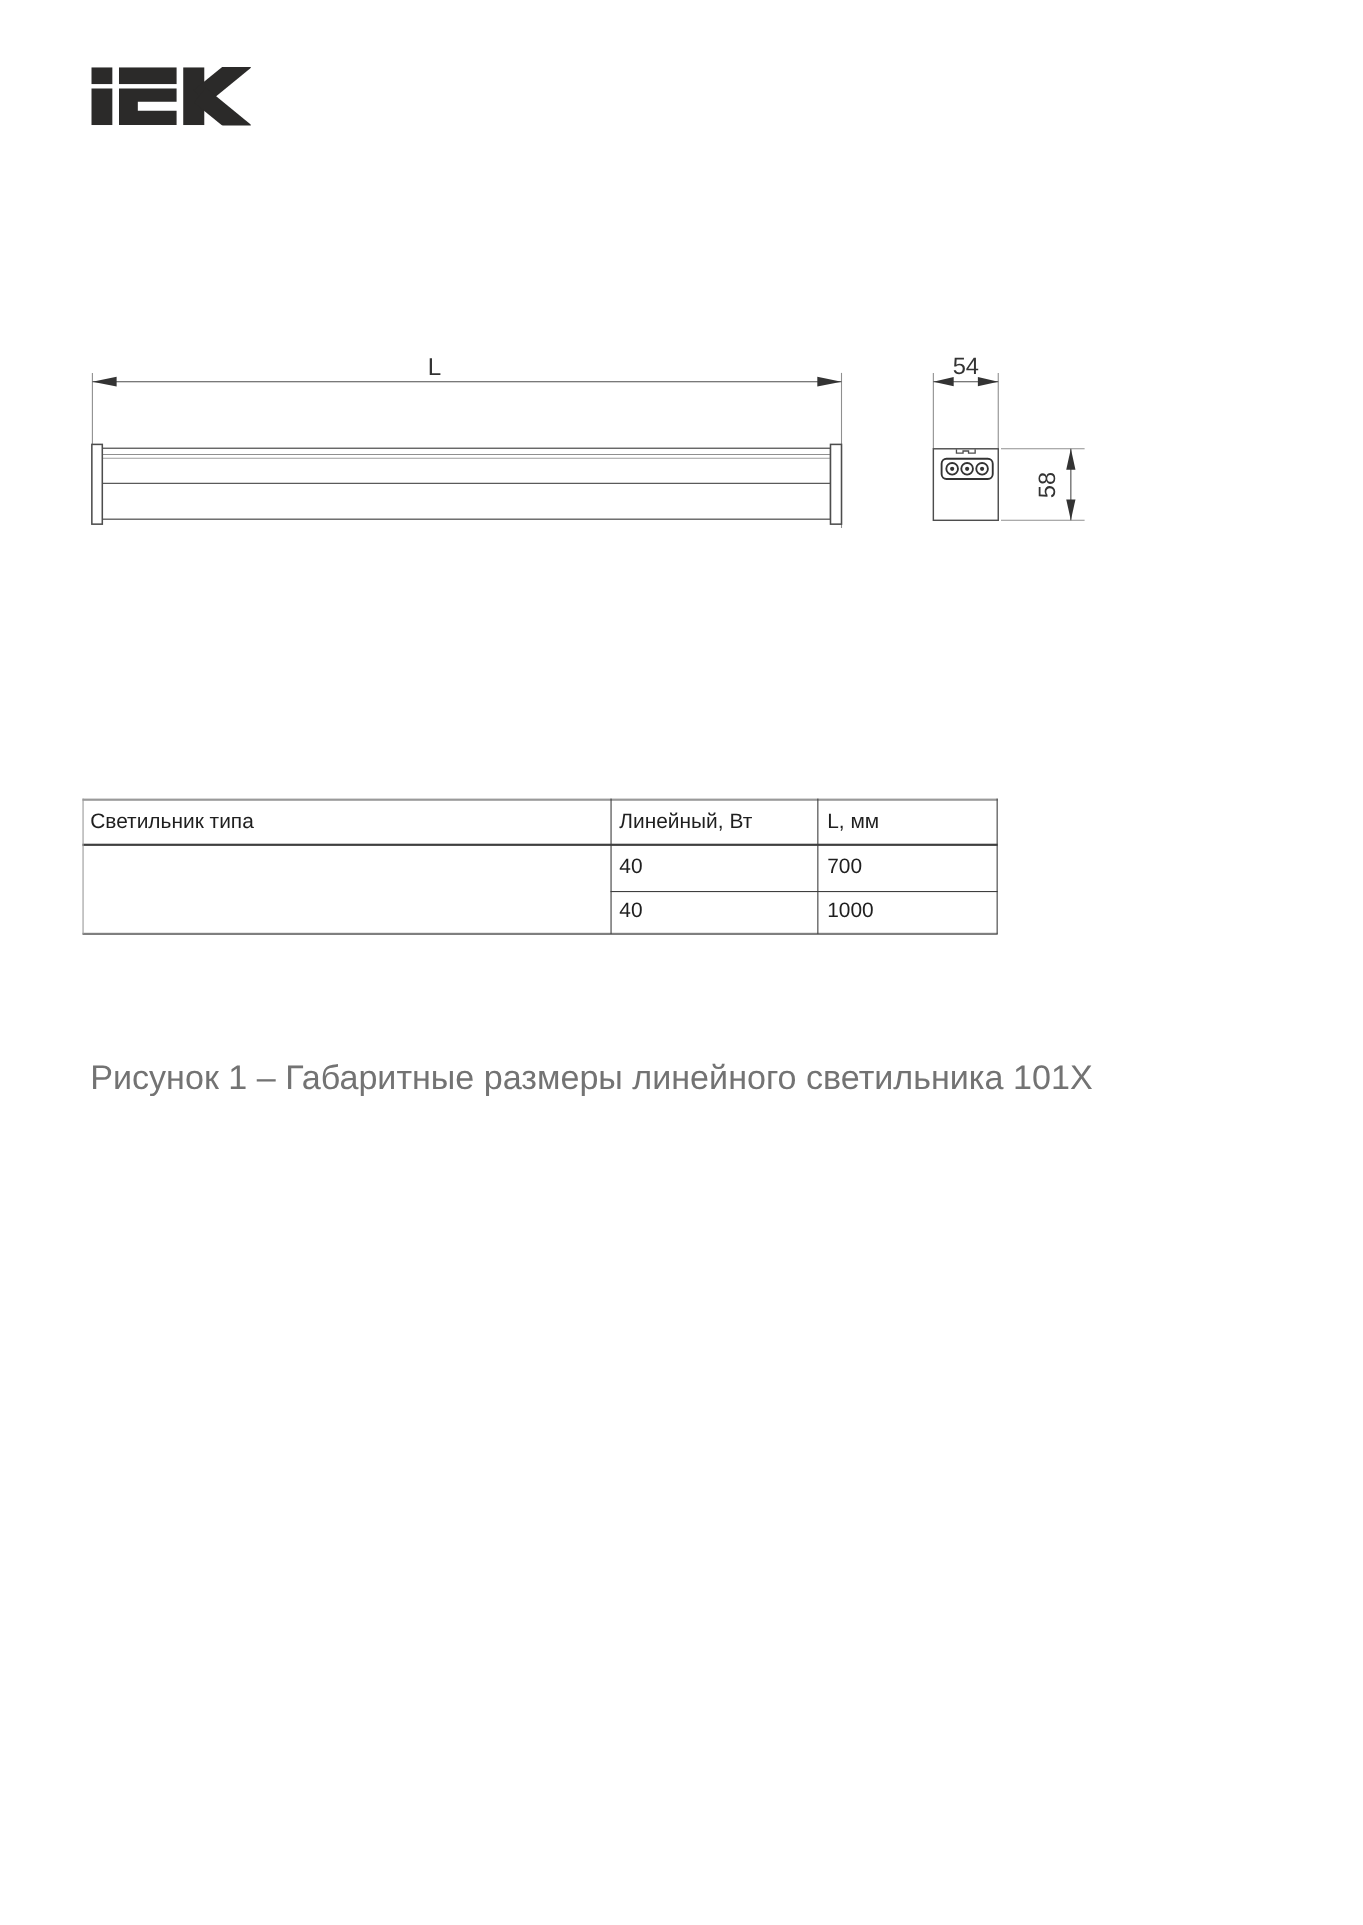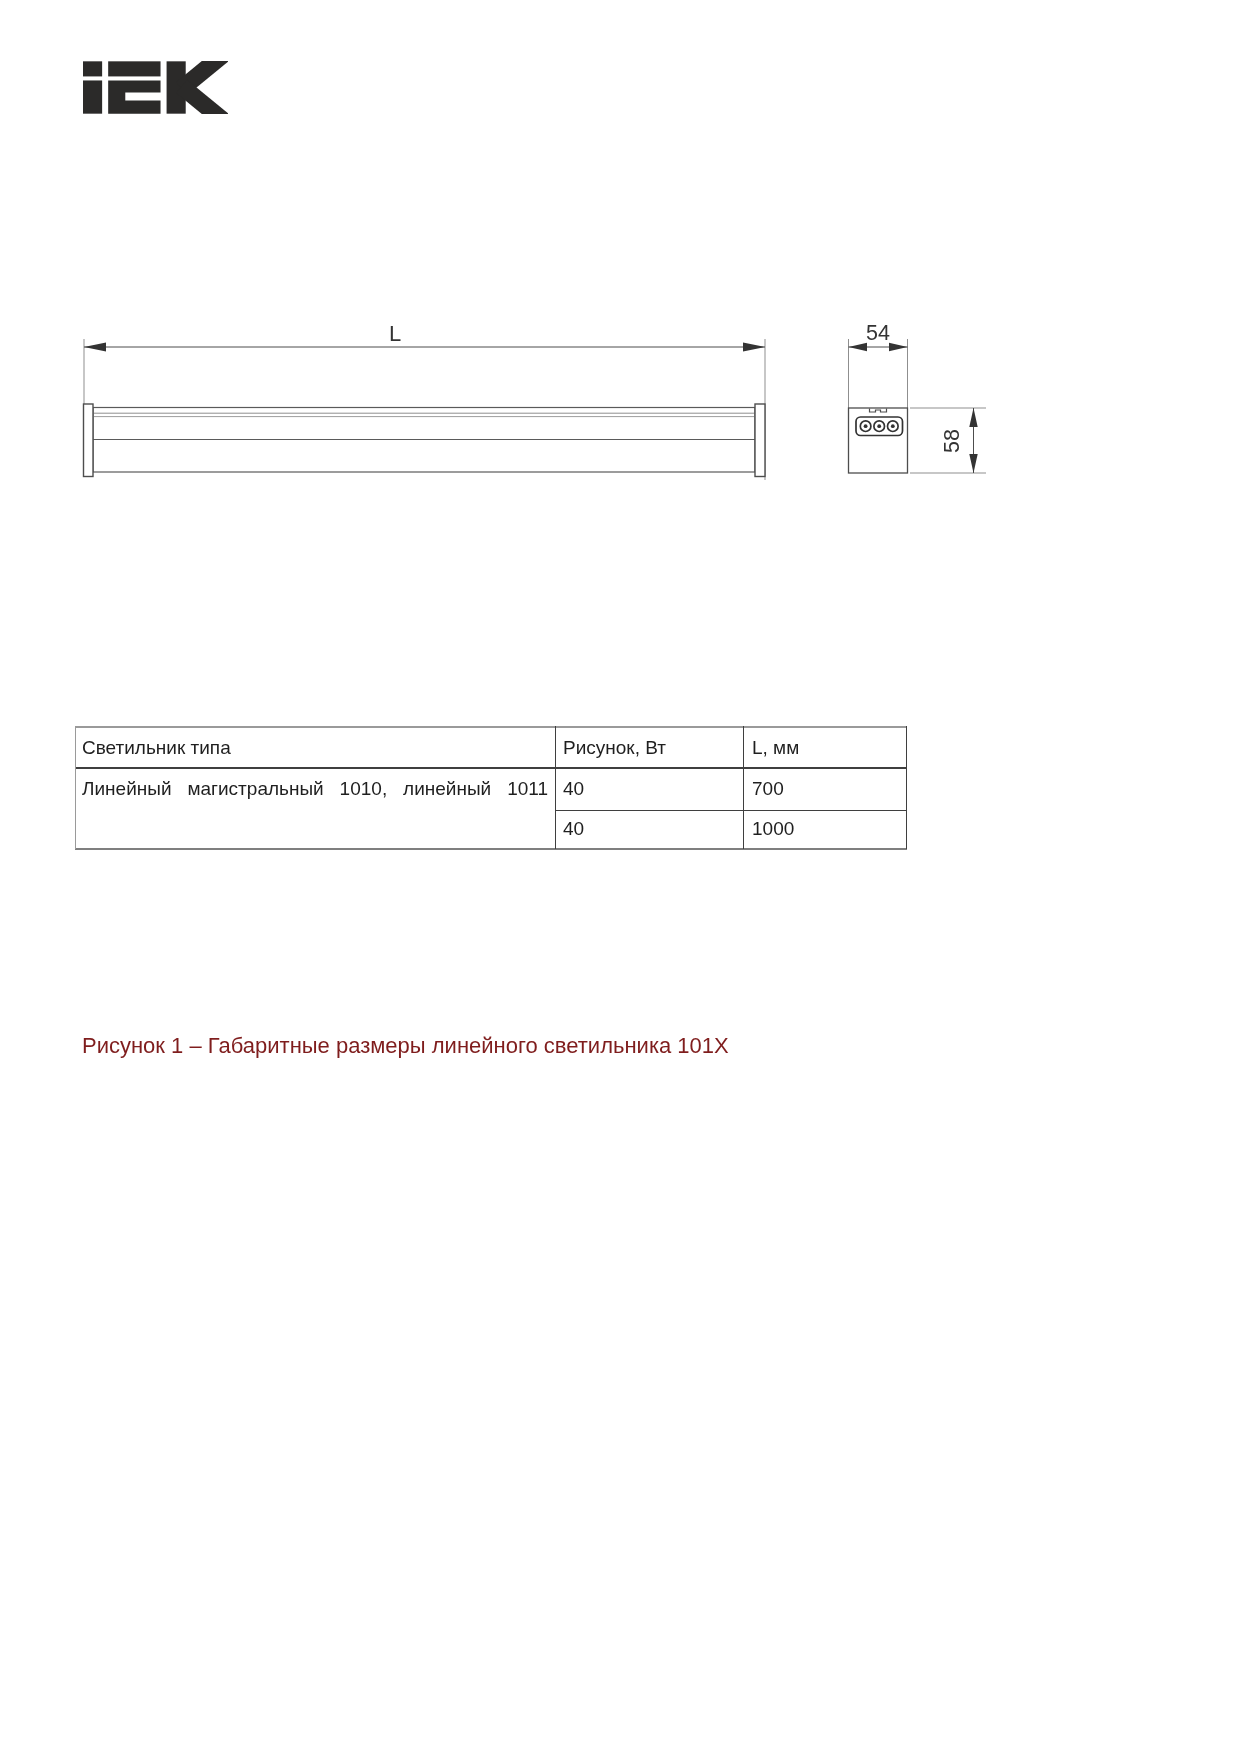--- a/index.html
+++ b/index.html
@@ -24,22 +24,22 @@
   .cell{position:absolute;white-space:nowrap;overflow:visible;}
   .cell.h{top:2px;height:28px;line-height:40px;}
   .cell.r1{top:42px;height:42px;line-height:42px;}
   .cell.r2{top:84px;height:38px;line-height:38px;}
   .cell.c1{left:7px;width:466px;}
   .cell.c2{left:488px;width:170px;}
   .cell.c3{left:677px;width:148px;}
   .cell.just{text-align:justify;text-align-last:justify;white-space:normal;}
 
   .caption{
-    position:absolute;left:82px;top:1032px;
-    font-size:22px;line-height:28px;color:#7f1d1d;
+    position:absolute;left:82px;top:966px;
+    font-size:31px;line-height:28px;color:#737373;
   }
 </style>
 </head>
 <body>
 
 <div class="page">
 
   <svg class="logo" viewBox="0 0 144 52" aria-hidden="true">
     <g fill="#2b2a29">
       <rect x="0" y="0" width="19" height="15"></rect>
@@ -109,24 +109,23 @@
     <div class="bline" style="left:0;top:41px;width:832px;height:1.5px;"></div>
     <div class="bline" style="left:480px;top:84px;width:352px;height:1.3px;"></div>
     <div class="gline" style="left:0;top:122px;width:832px;height:2px;background:#7f7f7f;"></div>
 
     <div class="gline" style="left:0;top:0;width:1px;height:123px;"></div>
     <div class="bline" style="left:480px;top:0;width:1.3px;height:123px;"></div>
     <div class="bline" style="left:668px;top:0;width:1.3px;height:123px;"></div>
     <div class="bline" style="left:831px;top:0;width:1.3px;height:123px;"></div>
 
     <div class="cell h c1">Светильник типа</div>
-    <div class="cell h c2">Рисунок, Вт</div>
+    <div class="cell h c2">Линейный, Вт</div>
     <div class="cell h c3">L, мм</div>
 
-    <div class="cell r1 c1 just">Линейный магистральный 1010, линейный 1011</div>
     <div class="cell r1 c2">40</div>
     <div class="cell r1 c3">700</div>
 
     <div class="cell r2 c2">40</div>
     <div class="cell r2 c3">1000</div>
   </div>
 
   <div class="caption">Рисунок 1 – Габаритные размеры линейного светильника 101Х</div>
 
 </div>

